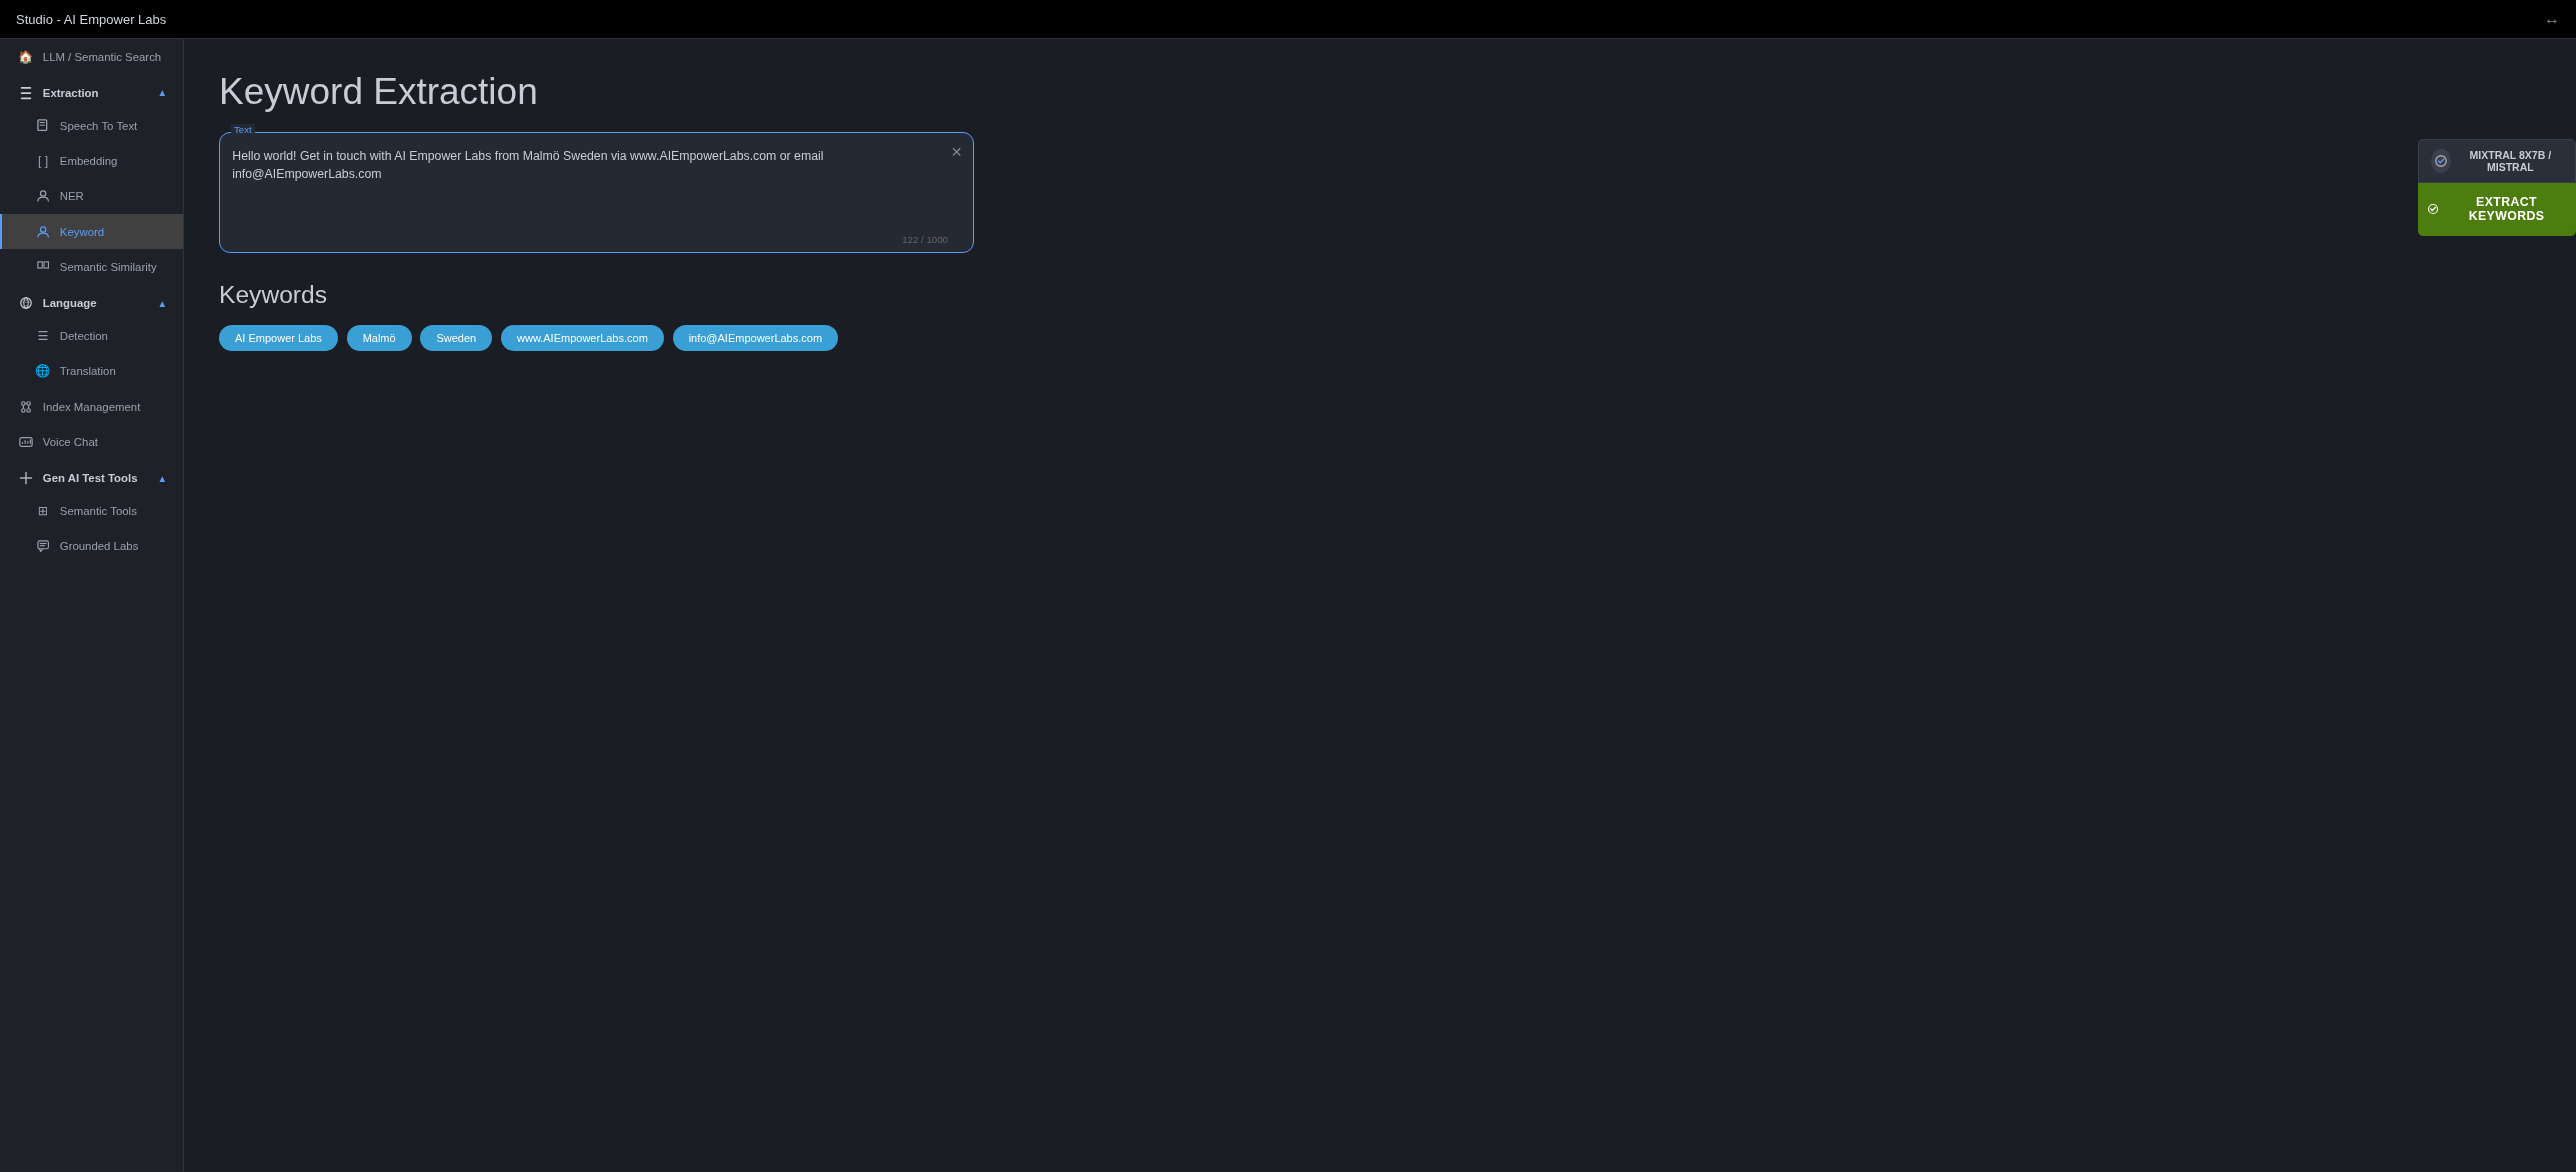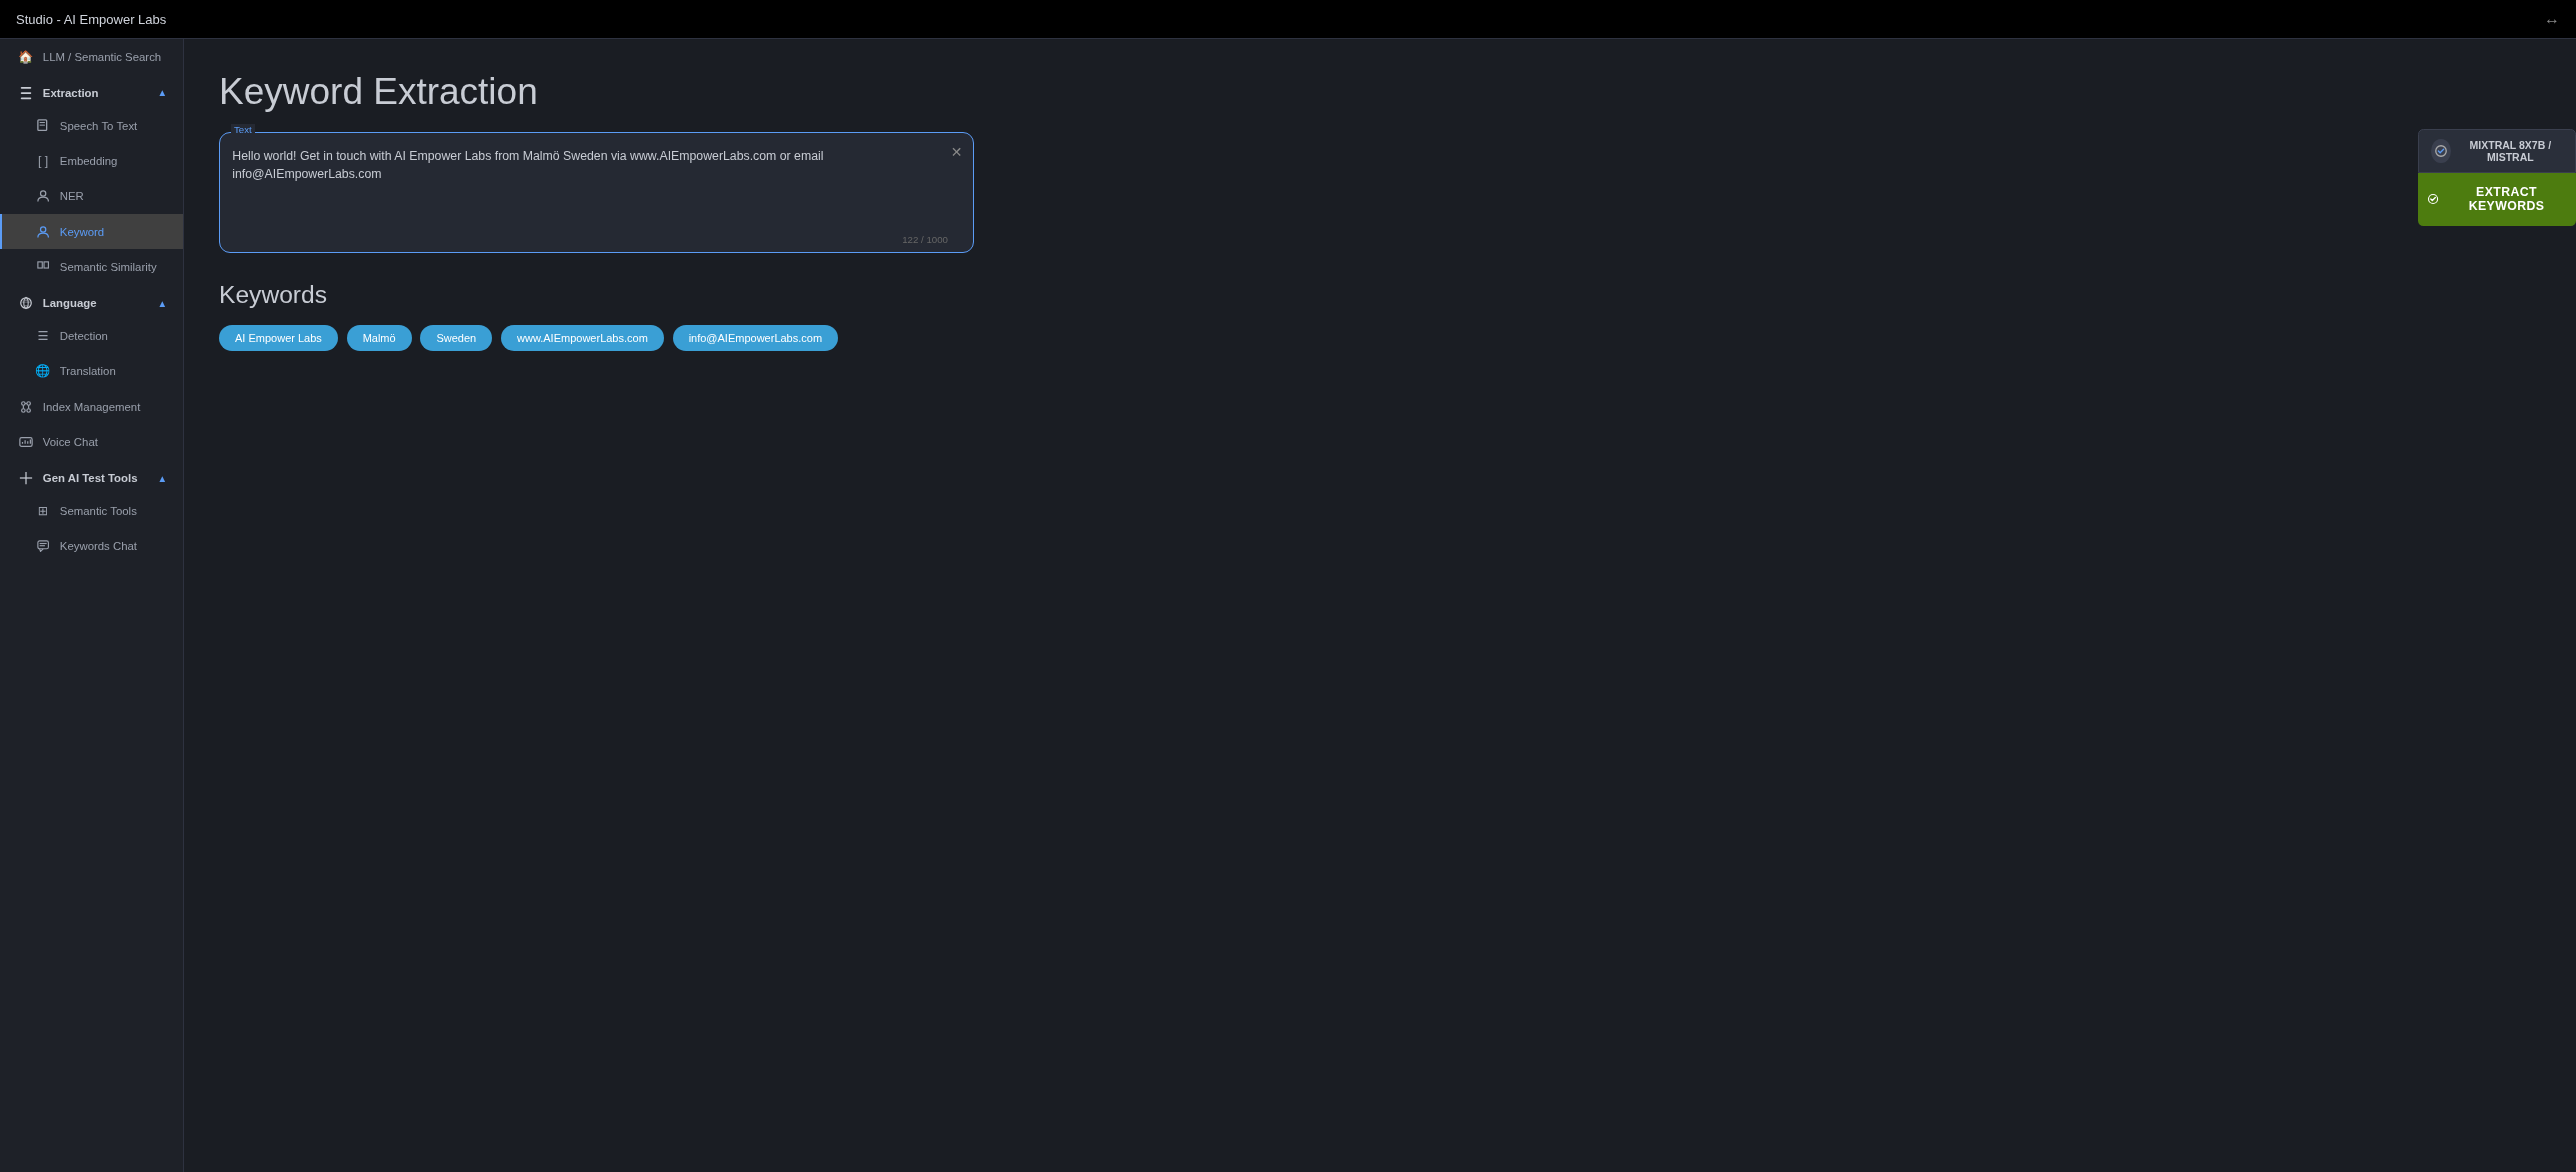--- a/index.html
+++ b/index.html
@@ -152,21 +152,21 @@
       position: absolute;
       bottom: 7px;
       right: 25px;
       font-size: 9.7px;
       color: #666;
     }
 
     
     .right-panel {
       position: absolute;
-      top: 90px;
+      top: 100px;
       right: 0;
       display: flex;
       flex-direction: column;
       align-items: stretch;
       width: 158px;
     }
     .model-selector {
       background: #2a2f3a;
       border: 0.9px solid #3a3f4e;
       border-radius: 5.3px 5.3px 0 0;
@@ -378,21 +378,21 @@
 
     <div class="sidebar-item sidebar-sub-item">
       <span class="icon">
         <svg width="12.3" height="12.3" viewBox="0 0 14 14" fill="none" stroke="currentColor" stroke-width="1.3">
             <rect x="1" y="1" width="12" height="9" rx="2"></rect>
             <line x1="3" y1="4" x2="11" y2="4"></line>
             <line x1="3" y1="6.5" x2="9" y2="6.5"></line>
             <path d="M3 10l1 3 3-3" fill="none"></path>
           </svg>
       </span>
-      <span>Keywords Chat</span>
+      <span>Grounded Labs</span>
     </div>
 
   </nav>
 
   <div class="content">
     <h1 class="page-title">Keyword Extraction</h1>
 
     <div style="position:relative; max-width: 755px;">
       <div class="text-input-container">
         <span class="text-label">Text</span>

